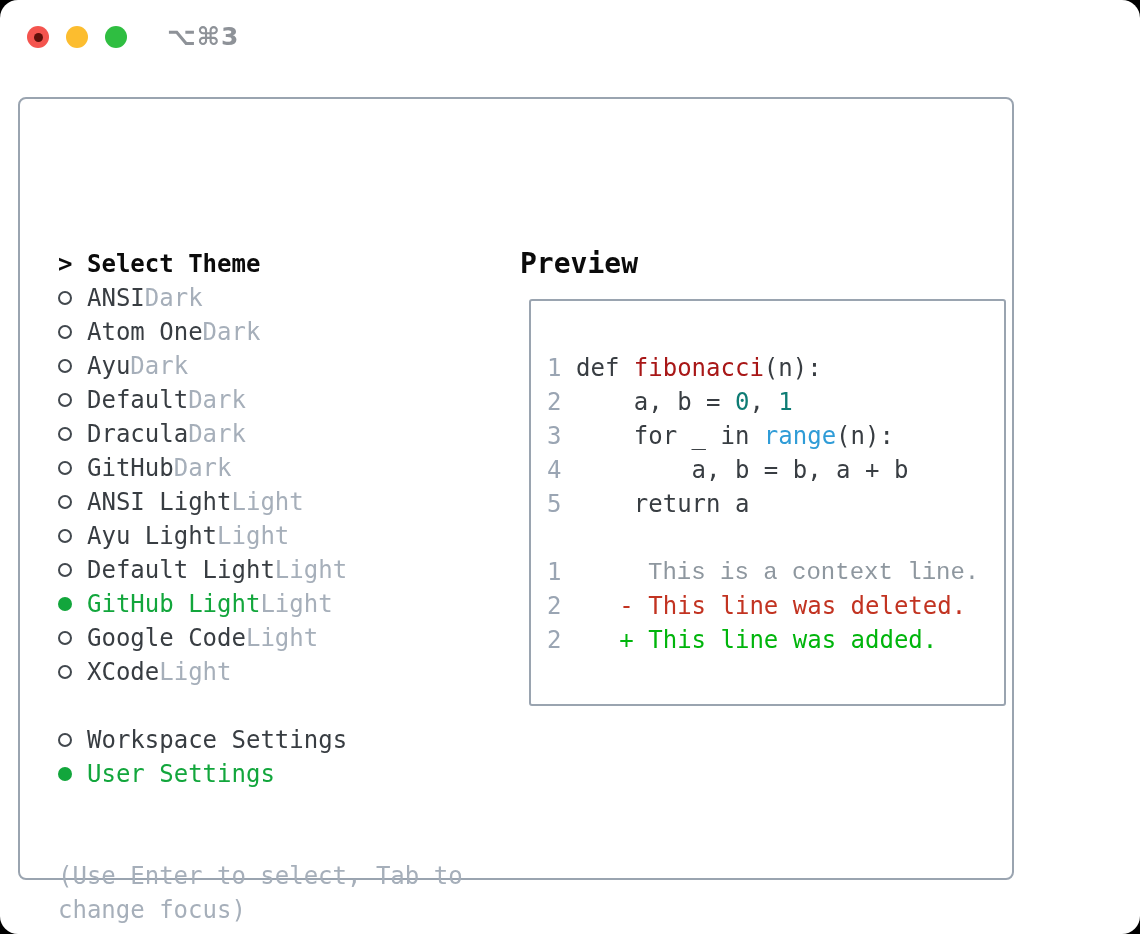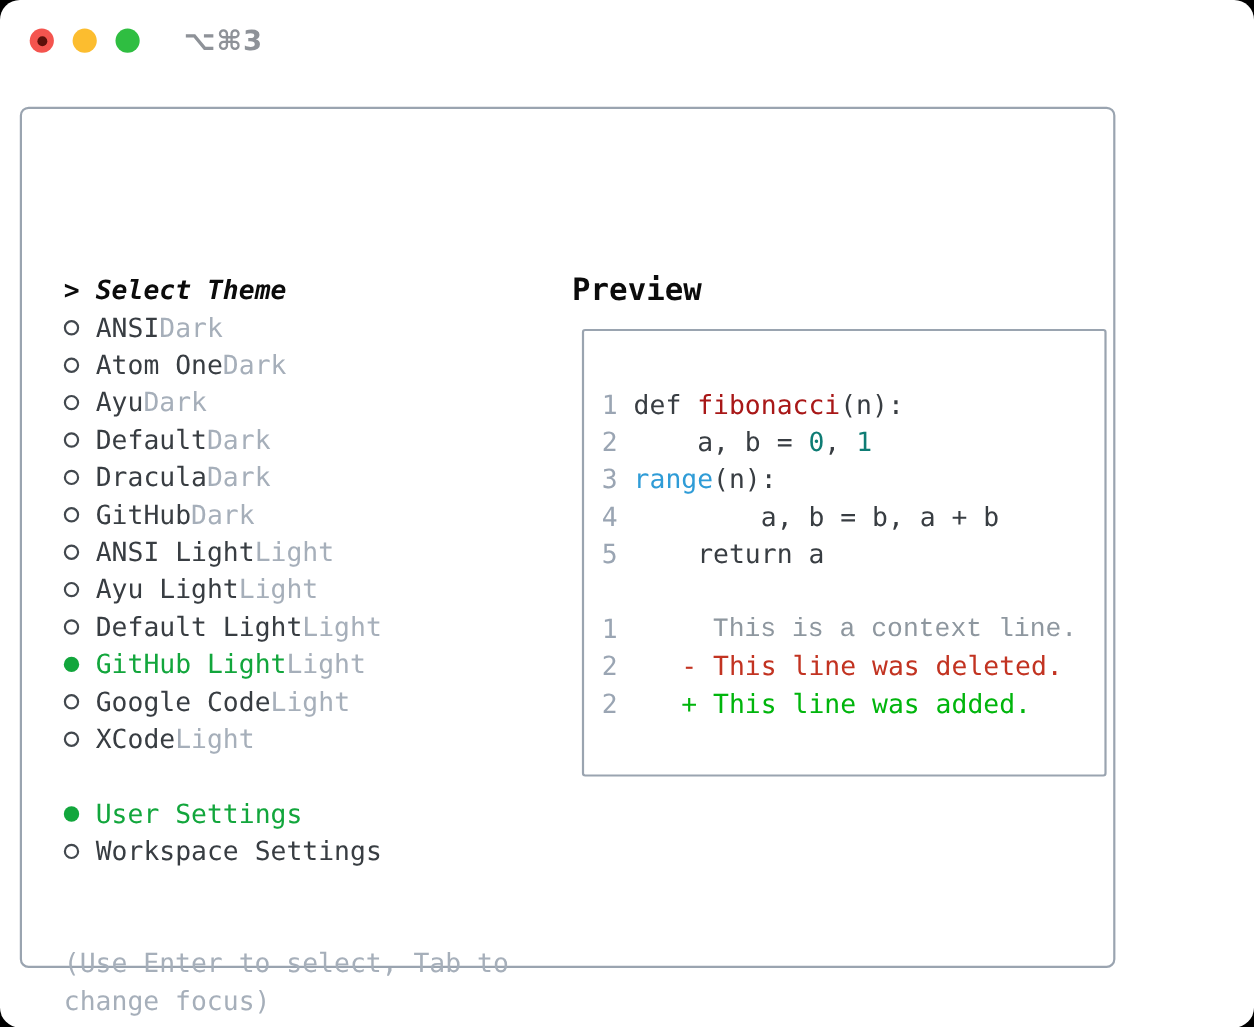--- a/index.html
+++ b/index.html
@@ -32,21 +32,21 @@
     border: 2px solid var(--border-gray); border-radius: 8px; box-sizing: border-box;
     background: #fff;
   }
   .col-left { position: absolute; left: 38px; top: 148px; width: 450px; }
   .row {
     height: 34px; display: flex; align-items: center;
     font-size: 24px; white-space: pre; color: var(--text-primary);
   }
   .marker { width: 29px; flex: 0 0 29px; display: flex; align-items: center; }
   .prompt { font-weight: bold; color: var(--text-black); font-size: 24px; }
-  .hdr { font-weight: bold; color: var(--text-black); font-style: italic; }
+  .hdr { font-weight: bold; color: var(--text-black); }
   .radio {
     width: 14px; height: 14px; border-radius: 50%; box-sizing: border-box;
     border: 2px solid #42484e; background: transparent;
   }
   .radio.sel { border: none; background: var(--accent-green); }
   .t-name { color: var(--text-primary); }
   .t-name.sel { color: var(--accent-green); }
   .t-variant { color: var(--text-muted); }
   .applyto { position: absolute; left: 38px; top: 624px; width: 450px; }
   .hint { position: absolute; left: 38px; top: 760px; width: 460px; }
@@ -105,36 +105,36 @@
             <div class="row"><span class="marker"><span class="radio"></span></span><span class="t-name">Ayu Light</span> <span class="t-variant">Light</span></div>
             <div class="row"><span class="marker"><span class="radio"></span></span><span class="t-name">Default Light</span> <span class="t-variant">Light</span></div>
             <div class="row"><span class="marker"><span class="radio sel"></span></span><span class="t-name sel">GitHub Light</span> <span class="t-variant">Light</span></div>
             <div class="row"><span class="marker"><span class="radio"></span></span><span class="t-name">Google Code</span> <span class="t-variant">Light</span></div>
             <div class="row"><span class="marker"><span class="radio"></span></span><span class="t-name">XCode</span> <span class="t-variant">Light</span></div>
           </div>
       </div>
 
       <div class="applyto">
         <div id="apply-list">
+            <div class="row"><span class="marker"><span class="radio"></span></span><span class="t-name">Workspace Settings</span></div>
             <div class="row"><span class="marker"><span class="radio sel"></span></span><span class="t-name sel">User Settings</span></div>
-            <div class="row"><span class="marker"><span class="radio"></span></span><span class="t-name">Workspace Settings</span></div>
           </div>
       </div>
 
       <div class="hint" id="hint">
           <div class="row">(Use Enter to select, Tab to</div>
           <div class="row">change focus)</div>
         </div>
 
       <div class="preview-title">Preview</div>
       <div class="preview-box">
         <div class="code" id="code-listing">
             <div class="code-line"><span class="ln">1</span><span class="c-plain">def </span><span class="c-func">fibonacci</span><span class="c-plain">(n):</span></div>
             <div class="code-line"><span class="ln">2</span><span class="c-plain">    a, b = </span><span class="c-number">0</span><span class="c-plain">, </span><span class="c-number">1</span></div>
-            <div class="code-line"><span class="ln">3</span><span class="c-builtin">range</span><span class="c-plain">(n):</span></div>
+            <div class="code-line"><span class="ln">3</span><span class="c-plain">    for _ in </span><span class="c-builtin">range</span><span class="c-plain">(n):</span></div>
             <div class="code-line"><span class="ln">4</span><span class="c-plain">        a, b = b, a + b</span></div>
             <div class="code-line"><span class="ln">5</span><span class="c-plain">    return a</span></div>
             <div class="code-line"><span class="ln"></span></div>
             <div class="code-line"><span class="ln">1</span><span class="c-context">     This is a context line.</span></div>
             <div class="code-line"><span class="ln">2</span><span class="c-deleted">   - This line was deleted.</span></div>
             <div class="code-line"><span class="ln">2</span><span class="c-added">   + This line was added.</span></div>
           </div>
       </div>
 
     </div>

